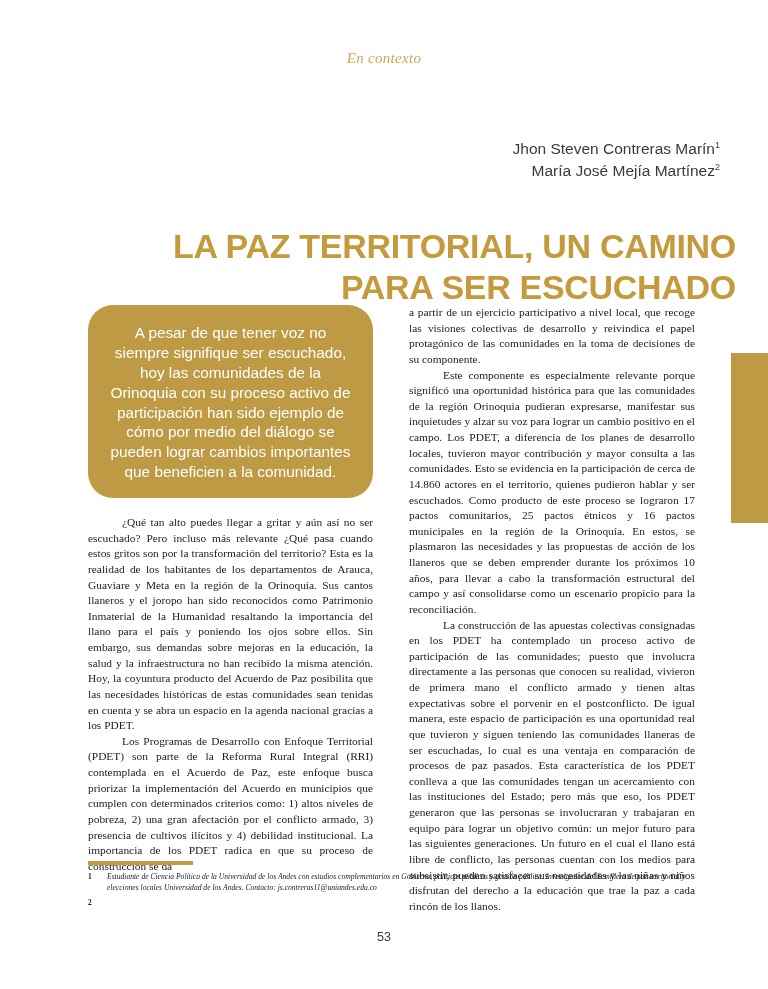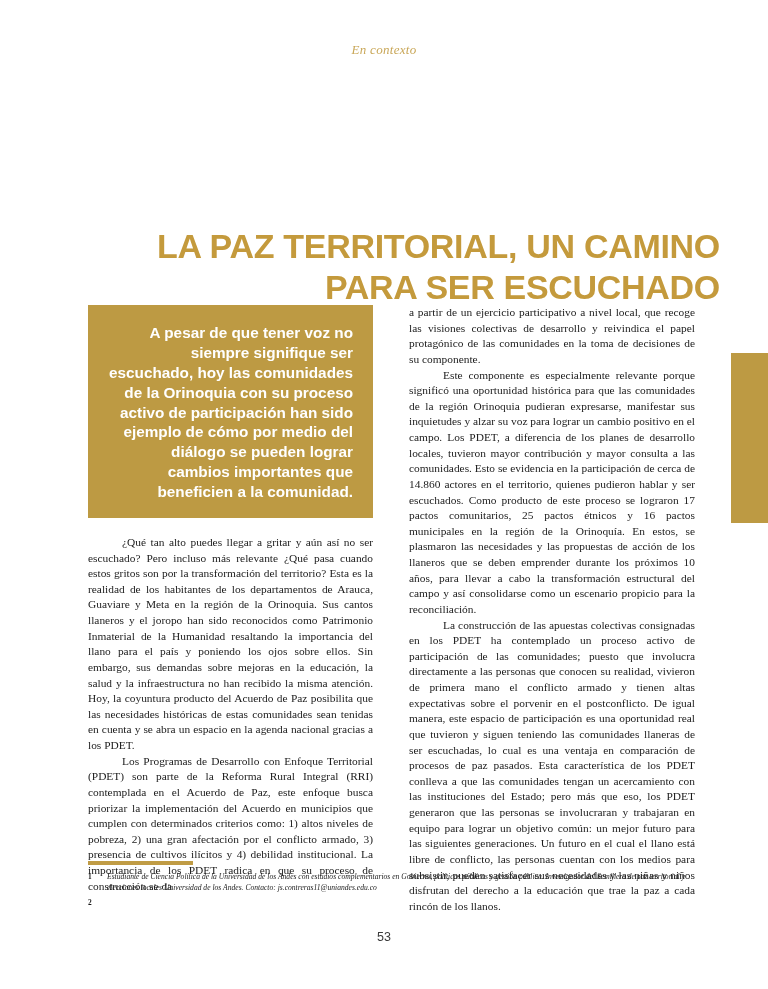--- a/index.html
+++ b/index.html
@@ -13,26 +13,26 @@
     height: 989px;
     background: #ffffff;
     overflow: hidden;
     font-family: "Liberation Serif", serif;
   }
 
   
   .running-head {
     position: absolute;
     left: 0;
-    top: 42px;
+    top: 50px;
     width: 768px;
     text-align: center;
     font-family: "Liberation Serif", serif;
     font-style: italic;
-    font-size: 13px;
+    font-size: 15px;
     letter-spacing: 0.3px;
     color: #c9a758;
   }
 
   
   .authors {
     position: absolute;
     right: 48px;
     top: 138px;
     width: 420px;
@@ -44,21 +44,21 @@
   }
   .authors .sup {
     font-size: 9px;
     vertical-align: super;
     letter-spacing: 0;
   }
 
   
   .title {
     position: absolute;
-    right: 48px;
+    right: 32px;
     top: 203px;
     width: 660px;
     text-align: right;
     font-family: "Liberation Sans", sans-serif;
     font-weight: bold;
     font-size: 34px;
     line-height: 1.22;
     letter-spacing: -0.3px;
     color: #c49a3c;
     text-transform: uppercase;
@@ -93,29 +93,30 @@
     text-indent: 34px;
     text-align: justify;
   }
   .col p.no-indent { text-indent: 0; }
 
   
   .pullquote {
     background: #bd9a43;
     color: #ffffff;
     font-family: "Liberation Sans", sans-serif;
-    font-weight: bold;
+    font-weight: normal;
     font-size: 15.3px;
     line-height: 1.3;
     padding: 18px 20px 16px 20px;
     box-sizing: border-box;
     width: 285px;
     margin-bottom: 17px;
-    text-align: right;
+    text-align: center;
     text-indent: 0;
+    border-radius: 25px;
   }
 
   
   .fn-rule {
     position: absolute;
     left: 88px;
     top: 861px;
     width: 105px;
     height: 4px;
     background: #c09c45;
@@ -159,20 +160,28 @@
     color: #3a3a3a;
   }
 </style>
 </head>
 <body>
 
 <div class="page">
 
   <div class="running-head">En contexto</div>
 
+  <div class="authors">
+    <div>
+      <span>Jhon Steven Contreras Marín</span><span class="sup">1</span>
+    </div>
+    <div>
+      <span>María José Mejía Martínez</span><span class="sup">2</span>
+    </div>
+  </div>
 
   <h1 class="title">LA PAZ TERRITORIAL, UN CAMINO PARA SER ESCUCHADO</h1>
 
   <div class="edge-tab"></div>
 
   <div class="col col-left">
     <div class="pullquote">A pesar de que tener voz no siempre signifique ser escuchado, hoy las comunidades de la Orinoquia con su proceso activo de participación han sido ejemplo de cómo por medio del diálogo se pueden lograr cambios importantes que beneficien a la comunidad.</div>
     <p>¿Qué tan alto puedes llegar a gritar y aún así no ser escuchado? Pero incluso más relevante ¿Qué pasa cuando estos gritos son por la transformación del territorio? Esta es la realidad de los habitantes de los departamentos de Arauca, Guaviare y Meta en la región de la Orinoquia. Sus cantos llaneros y el joropo han sido reconocidos como Patrimonio Inmaterial de la Humanidad resaltando la importancia del llano para el país y poniendo los ojos sobre ellos. Sin embargo, sus demandas sobre mejoras en la educación, la salud y la infraestructura no han recibido la misma atención. Hoy, la coyuntura producto del Acuerdo de Paz posibilita que las necesidades históricas de estas comunidades sean tenidas en cuenta y se abra un espacio en la agenda nacional gracias a los PDET.</p>
     <p>Los Programas de Desarrollo con Enfoque Territorial (PDET) son parte de la Reforma Rural Integral (RRI) contemplada en el Acuerdo de Paz, este enfoque busca priorizar la implementación del Acuerdo en municipios que cumplen con determinados criterios como: 1) altos niveles de pobreza, 2) una gran afectación por el conflicto armado, 3) presencia de cultivos ilícitos y 4) debilidad institucional. La importancia de los PDET radica en que su proceso de construcción se da</p>
   </div>

